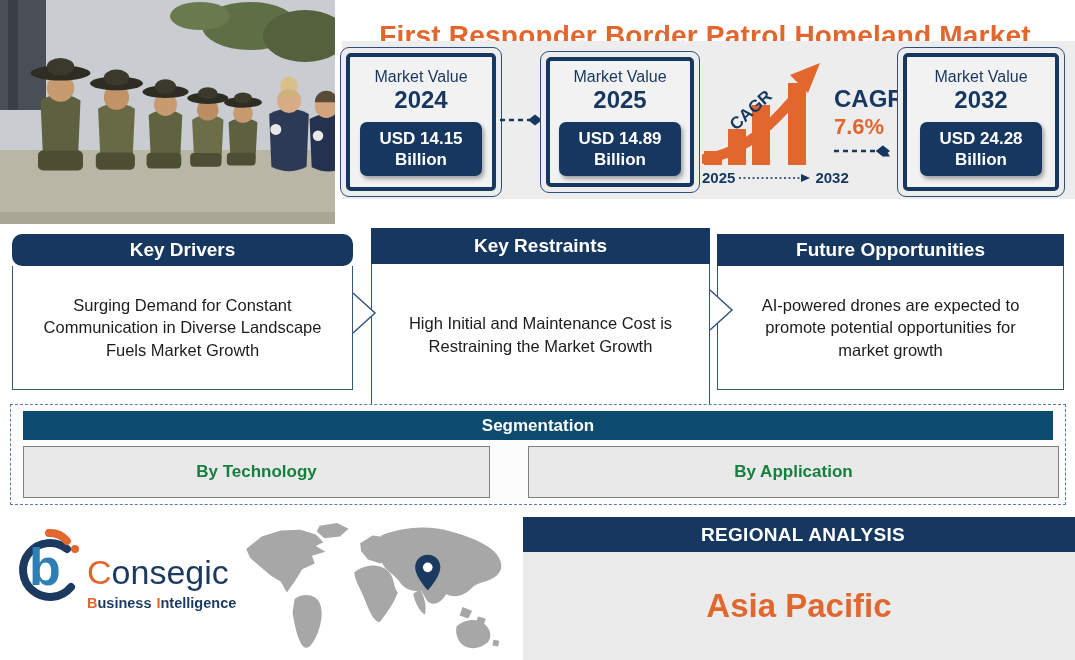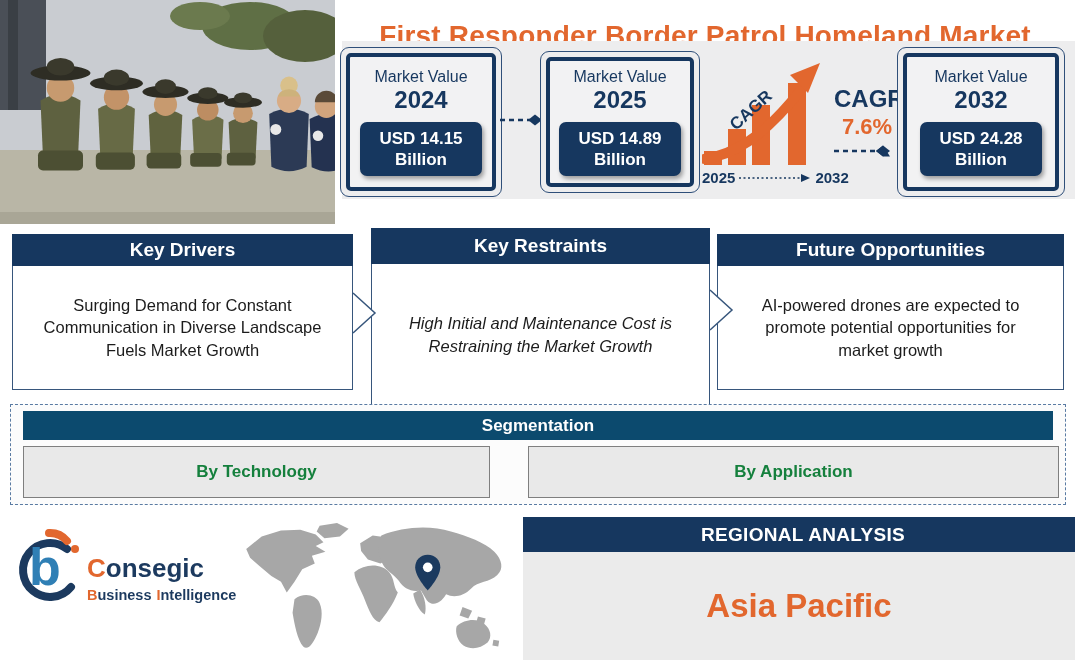--- a/index.html
+++ b/index.html
@@ -31,37 +31,37 @@
   #mv-2025 { left:198px; top:10px; width:160px; height:142px; }
   #mv-2032 { left:555px; top:6px;  width:168px; height:150px; }
 
   .connector-1 { position:absolute; left:158px; top:72px; }
 
   
   .cagr-block { position:absolute; left:360px; top:20px; width:196px; height:132px; }
   .cagr-chart { position:absolute; left:0; top:0; }
   .cagr-side  { position:absolute; left:132px; top:24px; width:64px; }
   .cagr-word  { color:#16375F; font-size:24px; font-weight:bold; }
-  .cagr-val   { color:#E2672E; font-size:22px; font-weight:bold; margin-top:1px;margin-left:8px; }
+  .cagr-val   { color:#E2672E; font-size:22px; font-weight:bold; margin-top:1px; }
   .cagr-years { position:absolute; left:0; top:108px; width:150px; display:flex; align-items:center; gap:4px;
                 color:#16375F; font-size:15px; font-weight:bold; }
 
   
   .col { position:absolute; }
   .col-header { background:#16375F; color:#fff; font-weight:bold; font-size:19px;
                 display:flex; align-items:center; justify-content:center; }
   .col-body { background:#fff; border:1px solid #37567c; border-top:none;
               display:flex; align-items:center; justify-content:center; text-align:center;
               color:#1c1c1c; font-size:16.5px; line-height:1.35; padding:8px 22px; }
   #col-drivers      { left:12px;  top:234px; width:341px; }
-  #col-drivers .col-header { height:32px; }
+  #col-drivers .col-header { height:32px;border-radius:10px; }
   #col-drivers .col-body   { height:124px; }
   #col-restraints   { left:371px; top:228px; width:339px; }
   #col-restraints .col-header { height:36px; }
-  #col-restraints .col-body   { height:142px;font-style:italic; }
+  #col-restraints .col-body   { height:142px; }
   #col-opps         { left:717px; top:234px; width:347px; }
   #col-opps .col-header { height:32px; }
   #col-opps .col-body   { height:124px; }
   .chevron { position:absolute; z-index:3; }
   #chevron-1 { left:351px; top:291px; }
   #chevron-2 { left:708px; top:288px; }
 
   
   .segmentation { position:absolute; left:10px; top:404px; width:1056px; height:101px;
                   border:1.5px dashed #5a7ba3; background:#FCFCFC; }
@@ -71,21 +71,21 @@
   .seg-box { position:absolute; top:41px; height:52px; background:#E9E9E9; border:1px solid #7f7f7f;
              display:flex; align-items:center; justify-content:center;
              color:#15803d; font-size:17px; font-weight:bold; }
   #seg-technology  { left:12px;  width:467px; }
   #seg-application { left:517px; width:531px; }
 
   
   .logo-wrap { position:absolute; left:15px; top:525px; width:220px; height:122px; }
   .logo-mark { position:absolute; left:0; top:0; }
   .logo-text { position:absolute; left:72px; top:28px; }
-  .logo-name { font-size:26px; font-weight:bold; color:#1C3A5F; }
+  .logo-name { font-size:34px; font-weight:normal; color:#1C3A5F; }
   .logo-name .or { color:#E2672E; }
   .logo-sub  { font-size:14.5px; font-weight:bold; color:#1C3A5F; margin-top:3px; }
   .logo-sub .or { color:#E2672E; }
 
   .map-wrap { position:absolute; left:237px; top:520px; width:283px; height:140px; }
 
   .regional { position:absolute; left:523px; top:517px; width:552px; height:143px; background:#EBEBEB; }
   .regional-header { height:35px; background:#16375F; color:#fff; font-size:19px; font-weight:bold;
                      display:flex; align-items:center; justify-content:center; letter-spacing:.3px;padding-left:8px; }
   .regional-body { height:108px; display:flex; flex-direction:column; align-items:center; justify-content:center; gap:8px; }

